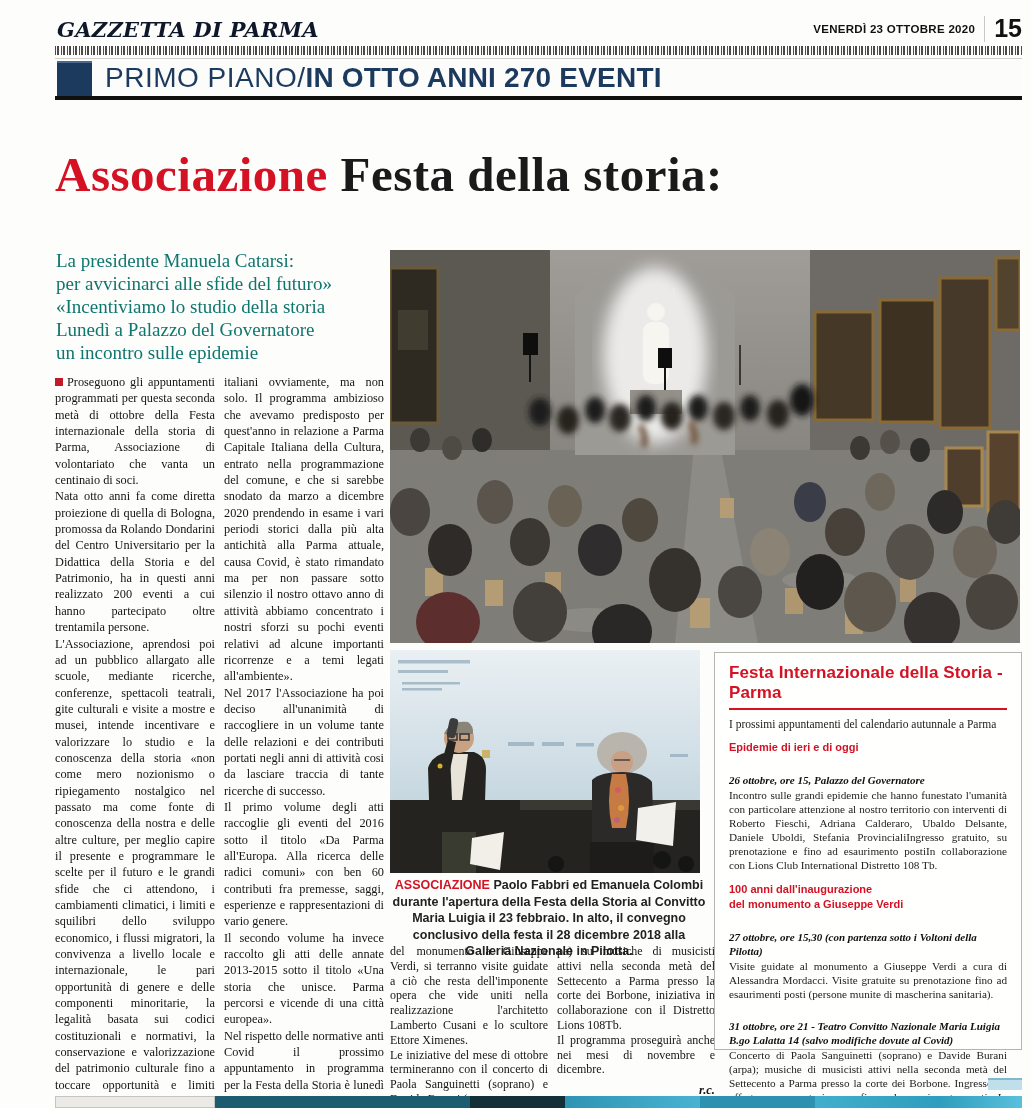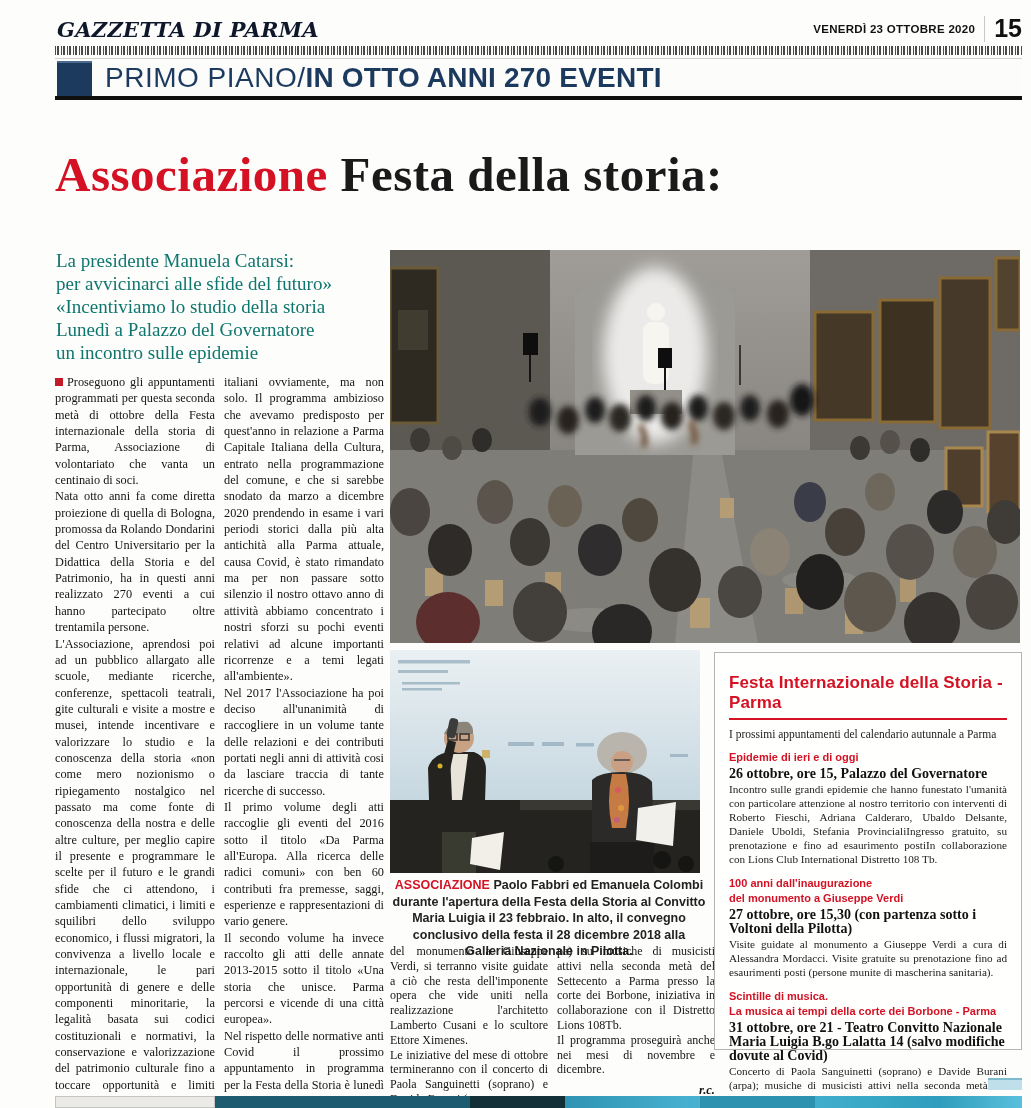--- a/index.html
+++ b/index.html
@@ -53,28 +53,28 @@
   .col p { margin:0; }
   .col1 { left:55px;  top:374px; width:160px; height:722px; }
   .col2 { left:224px; top:374px; width:160px; height:722px; }
   .col3 { left:390px; top:944px; width:158px; height:153px; font-size:12px; line-height:14.8px; }
   .col4 { left:557px; top:944px; width:158px; height:153px; font-size:12px; line-height:14.8px; }
   .bullet { display:inline-block; width:8px; height:8px; background:#c21a28; margin-right:4px; }
   .byline { text-align:right; font-weight:bold; font-style:italic; margin-top:6px; font-size:12.5px; }
   
   .sidebar {
     position:absolute; left:714px; top:652px; width:308px; height:398px;
-    border:1px solid #b5b5b0; background:#fffffe; padding:20px 14px 10px 14px;
+    border:1px solid #b5b5b0; background:#fffffe; padding:10px 14px 10px 14px;
   }
   .sb-title { font-family:"Liberation Sans","DejaVu Sans",sans-serif; font-weight:bold; font-size:17px; color:#d41224; letter-spacing:.1px; }
   .sb-rule { height:2px; background:#d41224; margin:5px 0 8px 0; }
   .sb-intro { font-size:11.5px; color:#222; margin-bottom:4px; }
   .sb-event { margin-top:10px; }
   .sb-head { font-family:"Liberation Sans","DejaVu Sans",sans-serif; font-weight:bold; font-size:11px; line-height:15px; color:#d41224; }
-  .sb-date { font-weight:bold; font-size:14px; line-height:14px; color:#111; margin-top:2px; }
+  .sb-date { font-weight:bold; font-size:11px; line-height:14px; color:#111; margin-top:18px;font-style:italic; }
   .sb-body { font-size:11.2px; line-height:14px; text-align:justify; color:#222; margin-top:1px; }
   
   .bottom-strip { position:absolute; left:55px; top:1096px; width:967px; height:12px; display:flex; }
   .bs-seg { height:100%; }
   .bs-1 { width:160px; background:#eceae7; border:1px solid #c4c4c0; }
   .bs-2 { width:255px; background:#1d5c70; }
   .bs-3 { width:95px;  background:#132f38; }
   .bs-4 { width:135px; background:linear-gradient(90deg,#2f94b4,#49b2d2); }
   .bs-5 { width:115px; background:#2d92b0; }
   .bs-6 { flex:1;      background:linear-gradient(90deg,#41aecd,#2f9dbd 60%,#59c0dc); }
@@ -277,21 +277,21 @@
         <circle cx="166" cy="214" r="8"></circle>
     </g>
   </svg>
 
   <div class="caption">
     <span class="cap-label">ASSOCIAZIONE</span><span> Paolo Fabbri ed Emanuela Colombi durante l'apertura della Festa della Storia al Convitto Maria Luigia il 23 febbraio. In alto, il convegno conclusivo della festa il 28 dicembre 2018 alla Galleria Nazionale in Pilotta.</span>
   </div>
 
   <div class="col col1">
     <p><span class="bullet"></span><span>Proseguono gli appuntamenti programmati per questa seconda metà di ottobre della Festa internazionale della storia di Parma, Associazione di volontariato che vanta un centinaio di soci.</span></p>
-    <p>Nata otto anni fa come diretta proiezione di quella di Bologna, promossa da Rolando Dondarini del Centro Universitario per la Didattica della Storia e del Patrimonio, ha in questi anni realizzato 270 eventi a cui hanno partecipato oltre trentamila persone.</p>
+    <p>Nata otto anni fa come diretta proiezione di quella di Bologna, promossa da Rolando Dondarini del Centro Universitario per la Didattica della Storia e del Patrimonio, ha in questi anni realizzato 200 eventi a cui hanno partecipato oltre trentamila persone.</p>
     <p>L'Associazione, aprendosi poi ad un pubblico allargato alle scuole, mediante ricerche, conferenze, spettacoli teatrali, gite culturali e visite a mostre e musei, intende incentivare e valorizzare lo studio e la conoscenza della storia «non come mero nozionismo o ripiegamento nostalgico nel passato ma come fonte di conoscenza della nostra e delle altre culture, per meglio capire il presente e programmare le scelte per il futuro e le grandi sfide che ci attendono, i cambiamenti climatici, i limiti e squilibri dello sviluppo economico, i flussi migratori, la convivenza a livello locale e internazionale, le pari opportunità di genere e delle componenti minoritarie, la legalità basata sui codici costituzionali e normativi, la conservazione e valorizzazione del patrimonio culturale fino a toccare opportunità e limiti degli strumenti informatici e della cosiddetta globalizzazione» spiega la presidente Manuela Catarsi.</p>
 
   </div>
   <div class="col col2">
     <p>italiani ovviamente, ma non solo. Il programma ambizioso che avevamo predisposto per quest'anno in relazione a Parma Capitale Italiana della Cultura, entrato nella programmazione del comune, e che si sarebbe snodato da marzo a dicembre 2020 prendendo in esame i vari periodi storici dalla più alta antichità alla Parma attuale, causa Covid, è stato rimandato ma per non passare sotto silenzio il nostro ottavo anno di attività abbiamo concentrato i nostri sforzi su pochi eventi relativi ad alcune importanti ricorrenze e a temi legati all'ambiente».</p>
     <p>Nel 2017 l'Associazione ha poi deciso all'unanimità di raccogliere in un volume tante delle relazioni e dei contributi portati negli anni di attività cosi da lasciare traccia di tante ricerche di successo.</p>
     <p>Il primo volume degli atti raccoglie gli eventi del 2016 sotto il titolo «Da Parma all'Europa. Alla ricerca delle radici comuni» con ben 60 contributi fra premesse, saggi, esperienze e rappresentazioni di vario genere.</p>
     <p>Il secondo volume ha invece raccolto gli atti delle annate 2013-2015 sotto il titolo «Una storia che unisce. Parma percorsi e vicende di una città europea».</p>
     <p>Nel rispetto delle normative anti Covid il prossimo appuntamento in programma per la Festa della Storia è lunedì a Palazzo del Governatore dove si parlerà di epidemie di ieri e di oggi, tema di grande attualità, con particolare attenzione al territorio e ad una lettura che attraversa la storia, la scienza e l'arte.</p>
 
@@ -321,24 +321,20 @@
     <section class="sb-event">
       <div class="sb-head">
         <div>100 anni dall'inaugurazione</div>
         <div>del monumento a Giuseppe Verdi</div>
       </div>
       <div class="sb-date">27 ottobre, ore 15,30 (con partenza sotto i Voltoni della Pilotta)</div>
       <p class="sb-body">Visite guidate al monumento a Giuseppe Verdi a cura di Alessandra Mordacci. Visite gratuite su prenotazione fino ad esaurimenti posti (persone munite di mascherina sanitaria).</p>
     </section>
 
     <section class="sb-event">
-      <div class="sb-head">
-        <div>Scintille di musica.</div>
-        <div>La musica ai tempi della corte dei Borbone - Parma</div>
-      </div>
       <div class="sb-date">31 ottobre, ore 21 - Teatro Convitto Nazionale Maria Luigia B.go Lalatta 14 (salvo modifiche dovute al Covid)</div>
       <p class="sb-body">Concerto di Paola Sanguinetti (soprano) e Davide Burani (arpa); musiche di musicisti attivi nella seconda metà del Settecento a Parma presso la corte dei Borbone. Ingresso ad offerta su prenotazione e fino ad esaurimento posti. In collaborazione con Convitto Nazionale Maria Luigia e Lions Club International Distretto 108 Tb.</p>
     </section>
 
   </aside>
 
   <div class="corner-frag"></div>
   <div class="bottom-strip">
     <div class="bs-seg bs-1"></div>
     <div class="bs-seg bs-2"></div>

